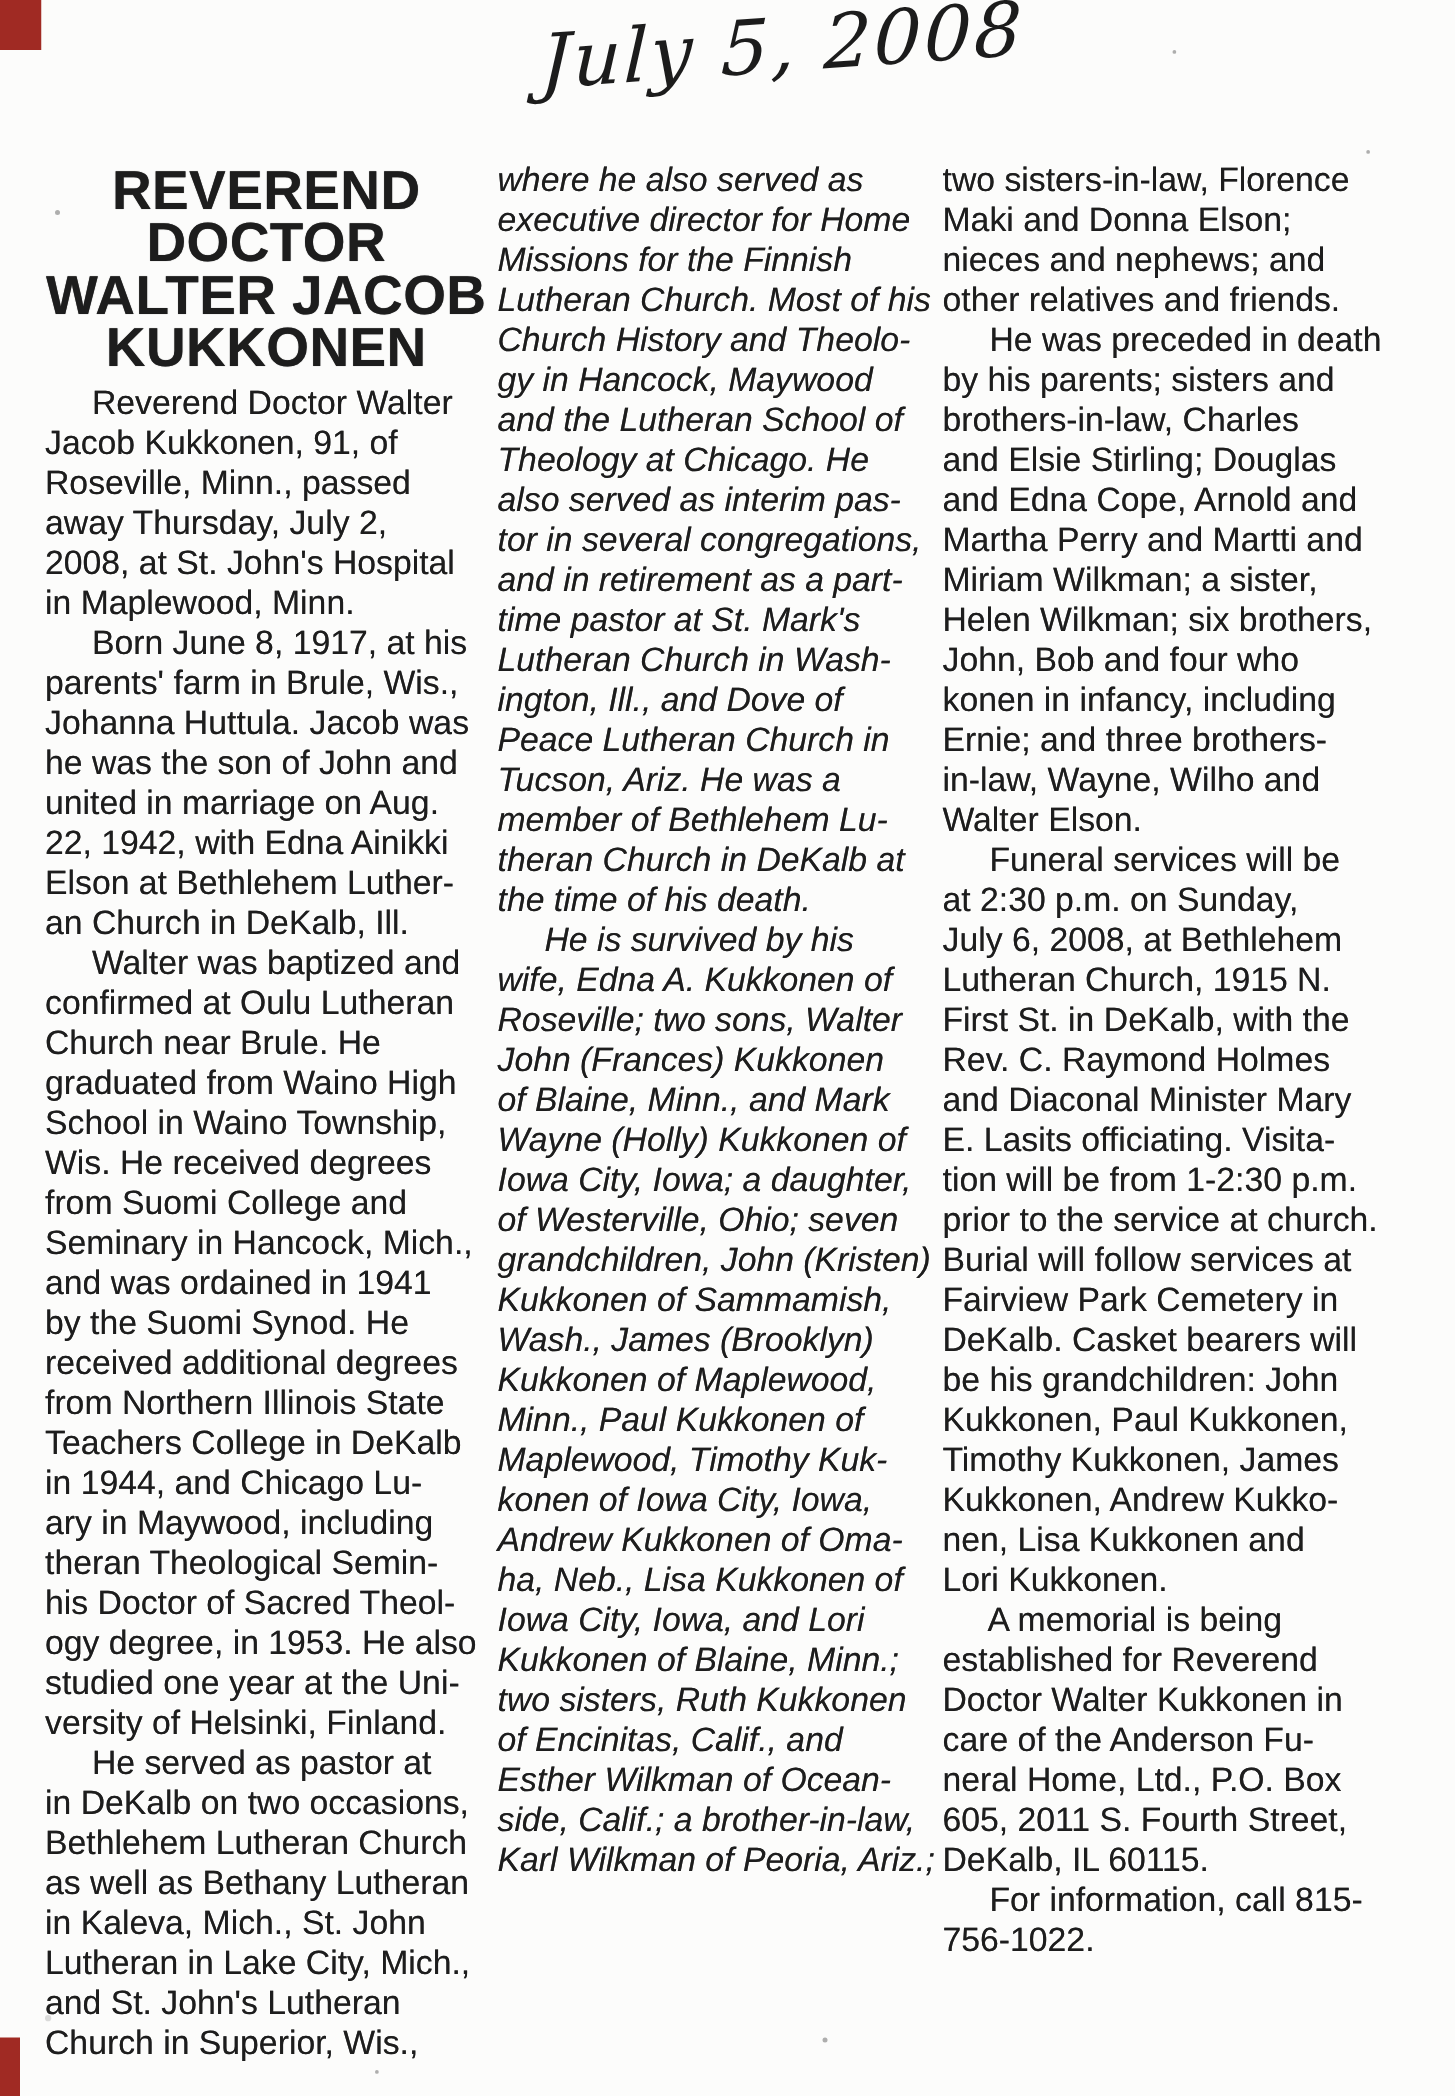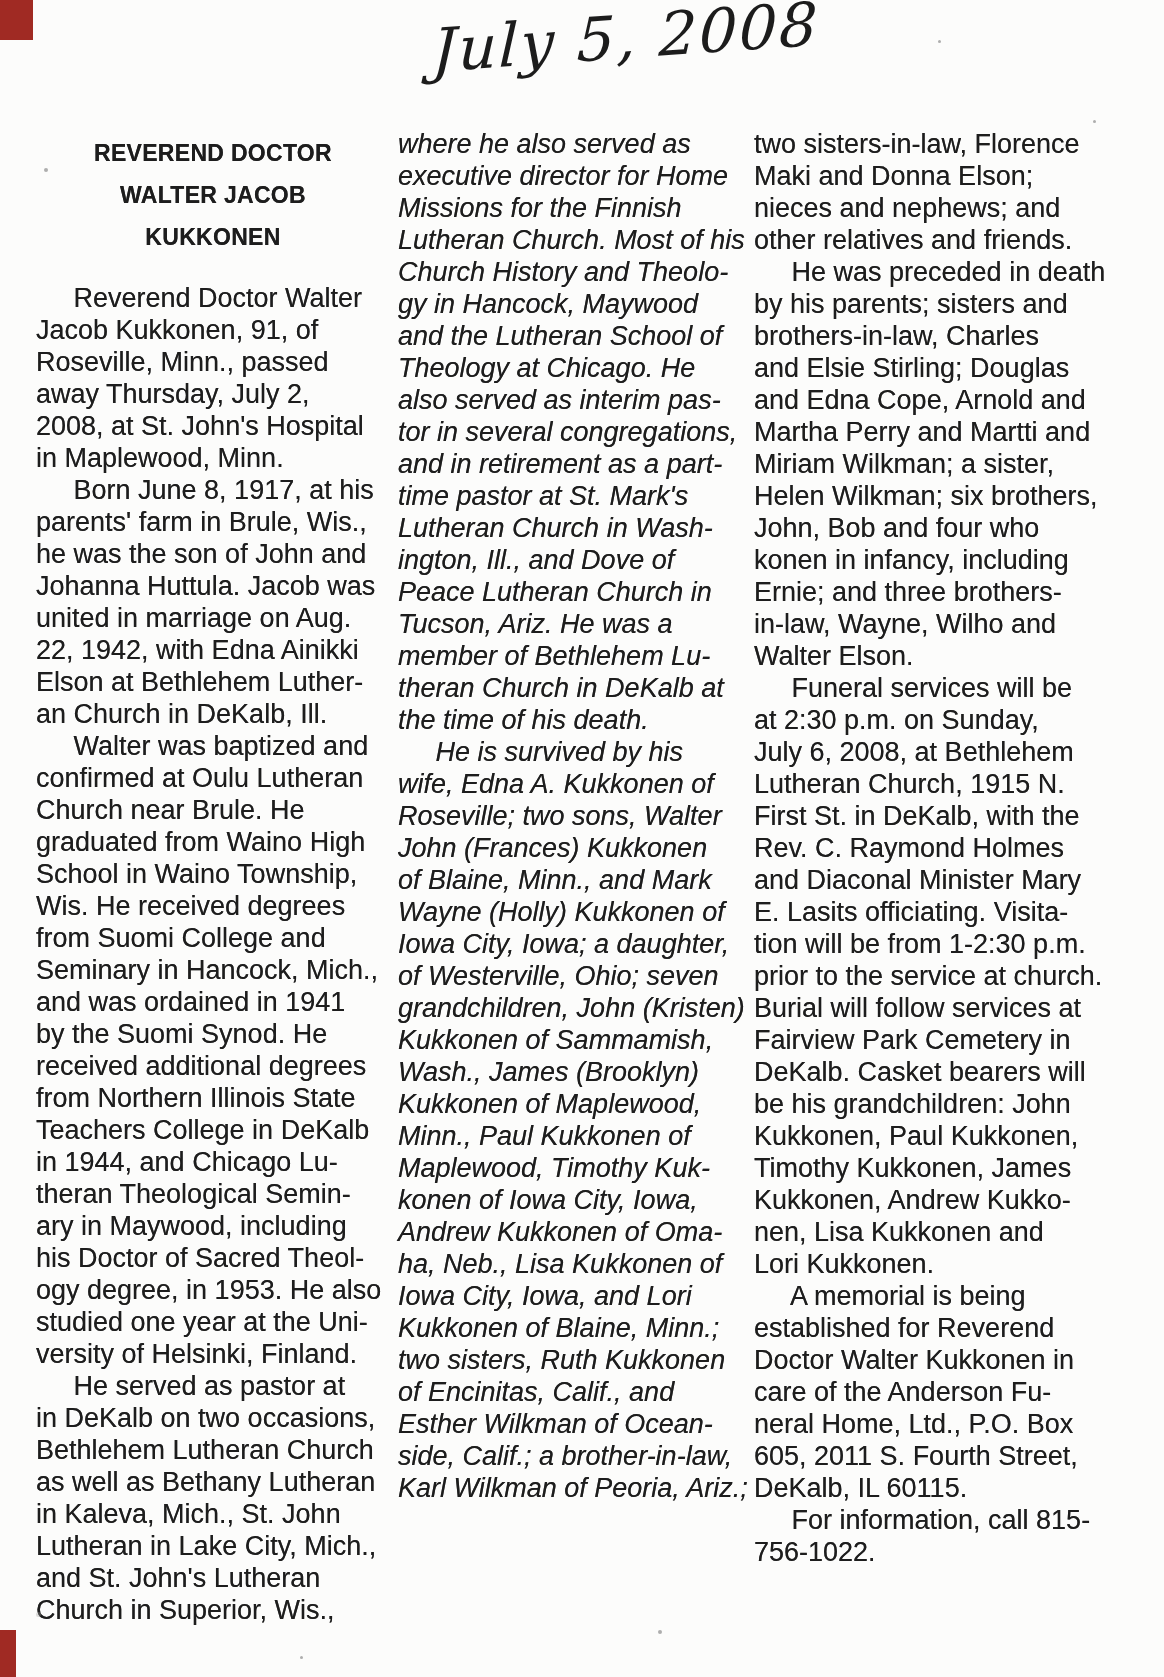--- a/index.html
+++ b/index.html
@@ -24,24 +24,24 @@
     transform: rotate(-4deg) skewX(-6deg);
     white-space: pre;
   }
   .col { position: absolute; }
   .col1 { left: 36px;  top: 132px; width: 354px; }
   .col2 { left: 398px; top: 128px; width: 352px; font-style: italic; }
   .col3 { left: 754px; top: 128px; width: 410px; }
   .title {
     text-align: center;
     font-weight: bold;
-    font-size: 23px;
+    font-size: 44px;
     line-height: 42px;
     letter-spacing: 0.3px;
-    margin-bottom: 24px;
+    margin-bottom: 6px;
     text-shadow: 0 0 0.6px rgba(0,0,0,0.75);
   }
   .body-lines .line {
     white-space: pre;
     font-size: 27px;
     line-height: 32px;
     text-shadow: 0 0 0.5px rgba(0,0,0,0.65);
   }
   .red-mark {
     position: absolute;
@@ -81,42 +81,42 @@
     </div>
     <div class="body-lines">
         <div class="line">     Reverend Doctor Walter</div>
         <div class="line">Jacob Kukkonen, 91, of</div>
         <div class="line">Roseville, Minn., passed</div>
         <div class="line">away Thursday, July 2,</div>
         <div class="line">2008, at St. John's Hospital</div>
         <div class="line">in Maplewood, Minn.</div>
         <div class="line">     Born June 8, 1917, at his</div>
         <div class="line">parents' farm in Brule, Wis.,</div>
+        <div class="line">Johanna Huttula. Jacob was</div>
         <div class="line">he was the son of John and</div>
-        <div class="line">Johanna Huttula. Jacob was</div>
         <div class="line">united in marriage on Aug.</div>
         <div class="line">22, 1942, with Edna Ainikki</div>
         <div class="line">Elson at Bethlehem Luther-</div>
         <div class="line">an Church in DeKalb, Ill.</div>
         <div class="line">     Walter was baptized and</div>
         <div class="line">confirmed at Oulu Lutheran</div>
         <div class="line">Church near Brule. He</div>
         <div class="line">graduated from Waino High</div>
         <div class="line">School in Waino Township,</div>
         <div class="line">Wis. He received degrees</div>
         <div class="line">from Suomi College and</div>
         <div class="line">Seminary in Hancock, Mich.,</div>
         <div class="line">and was ordained in 1941</div>
         <div class="line">by the Suomi Synod. He</div>
         <div class="line">received additional degrees</div>
         <div class="line">from Northern Illinois State</div>
         <div class="line">Teachers College in DeKalb</div>
         <div class="line">in 1944, and Chicago Lu-</div>
+        <div class="line">ary in Maywood, including</div>
         <div class="line">theran Theological Semin-</div>
-        <div class="line">ary in Maywood, including</div>
         <div class="line">his Doctor of Sacred Theol-</div>
         <div class="line">ogy degree, in 1953. He also</div>
         <div class="line">studied one year at the Uni-</div>
         <div class="line">versity of Helsinki, Finland.</div>
         <div class="line">     He served as pastor at</div>
         <div class="line">in DeKalb on two occasions,</div>
         <div class="line">Bethlehem Lutheran Church</div>
         <div class="line">as well as Bethany Lutheran</div>
         <div class="line">in Kaleva, Mich., St. John</div>
         <div class="line">Lutheran in Lake City, Mich.,</div>

